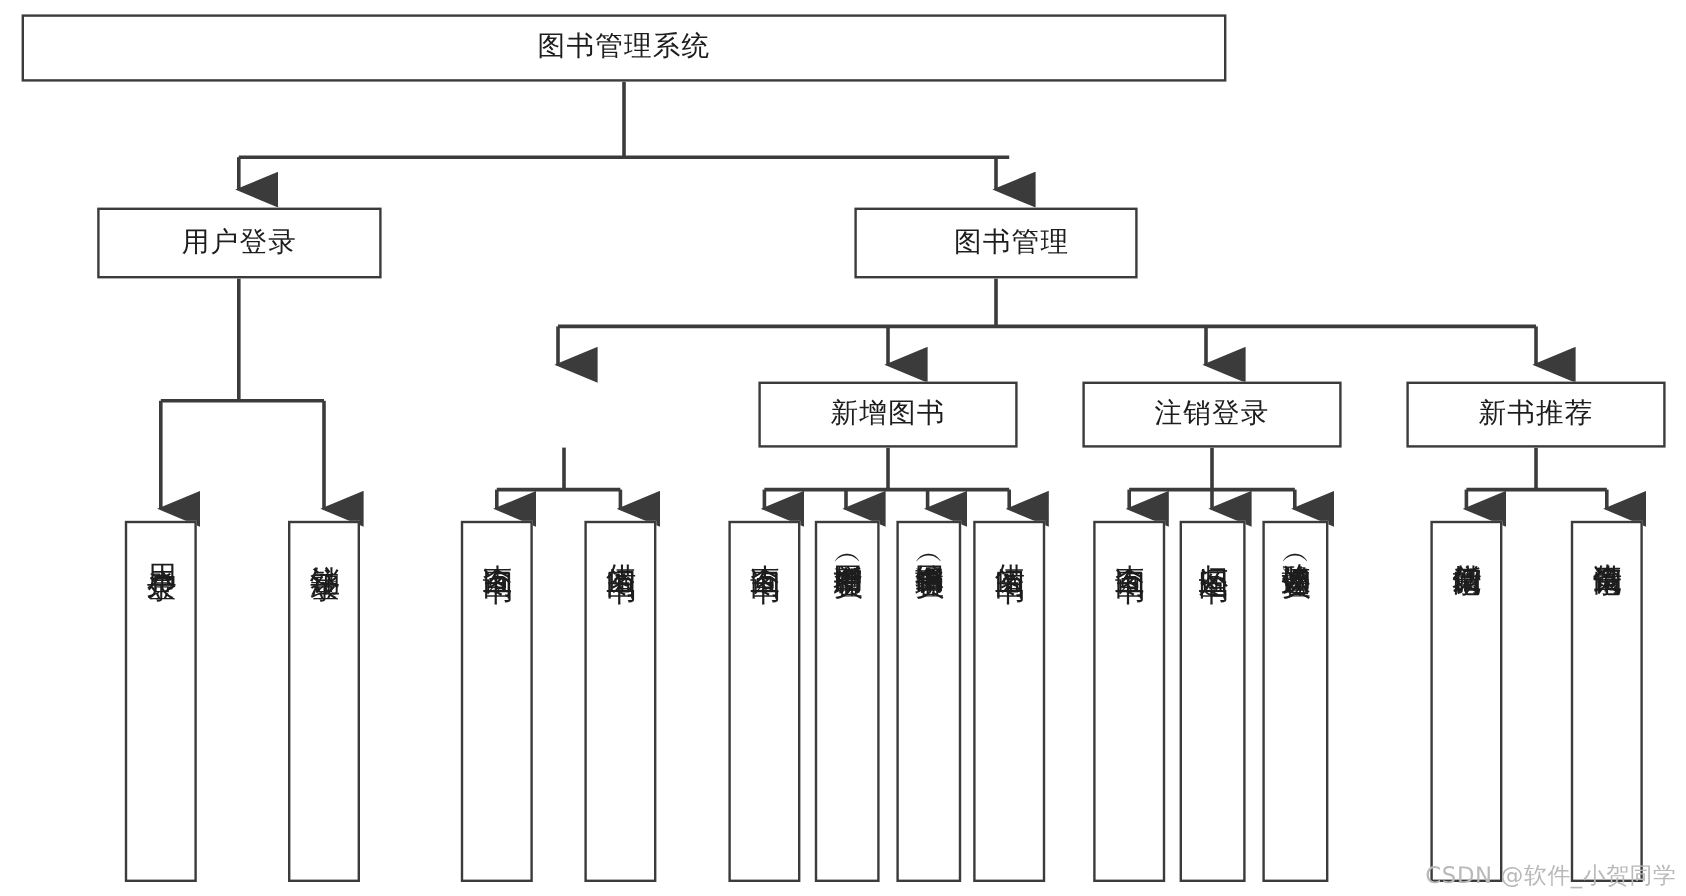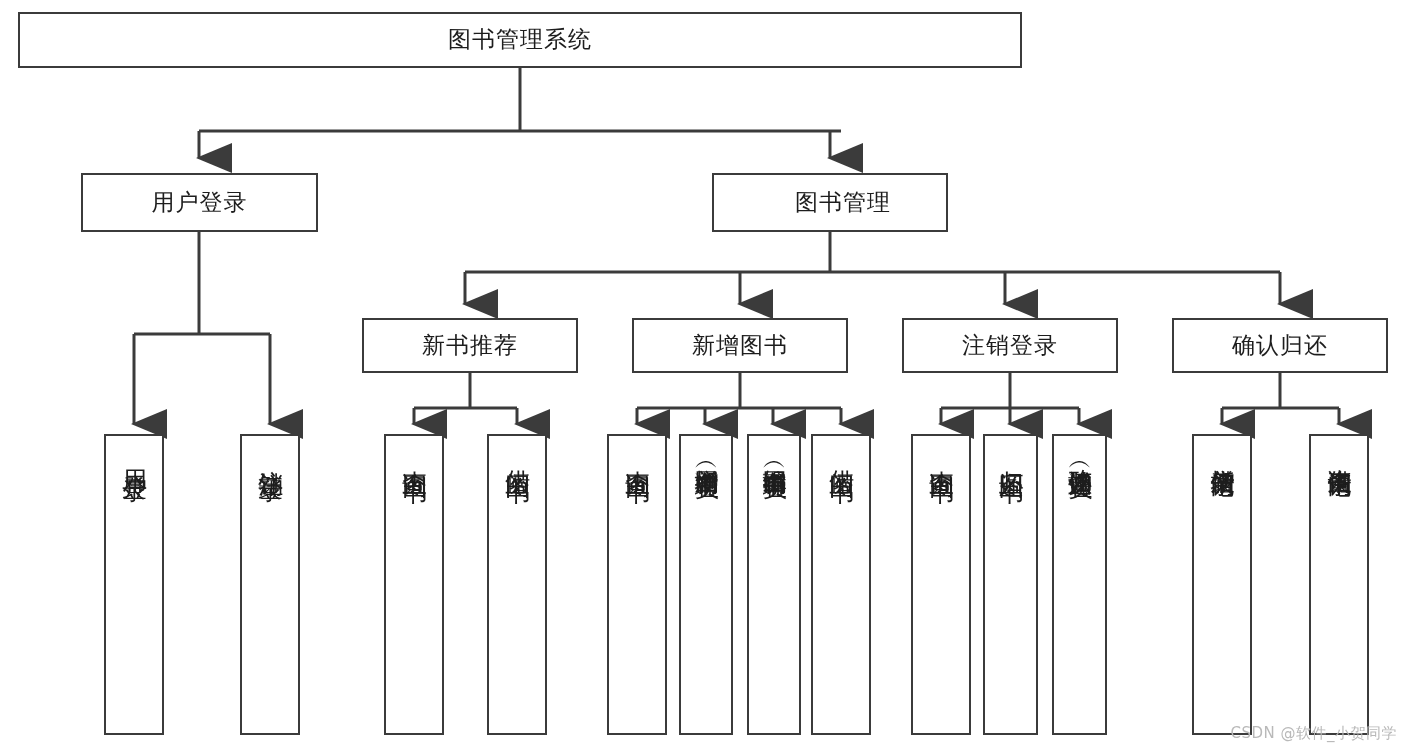--- a/index.html
+++ b/index.html
@@ -66,21 +66,21 @@
     white-space: nowrap;
   }
   .node.vert.tight .label {
     font-size: 24px;
     letter-spacing: 1px;
   }
   .watermark {
     position: absolute;
     right: 8px;
     bottom: 4px;
-    font-size: 15px;
+    font-size: 19px;
     color: #b9b9b9;
     letter-spacing: 0.5px;
     white-space: nowrap;
     z-index: 5;
     font-family: "DejaVu Sans", "Liberation Sans", sans-serif;
   }
 </style>
 </head>
 <body>
 
@@ -142,34 +142,31 @@
   </div>
 
   <div class="node horiz" style="left:81px; top:173px; width:237px; height:59px;">
     <span class="label">用户登录</span>
   </div>
 
   <div class="node horiz" style="left:712px; top:173px; width:236px; height:59px;padding-left:26px;">
     <span class="label">图书管理</span>
   </div>
 
-  <div class="node horiz" style="left:362px; top:318px; width:216px; height:55px;">
-    <span class="label">新书推荐</span>
-  </div>
 
   <div class="node horiz" style="left:632px; top:318px; width:216px; height:55px;">
     <span class="label">新增图书</span>
   </div>
 
   <div class="node horiz" style="left:902px; top:318px; width:216px; height:55px;">
     <span class="label">注销登录</span>
   </div>
 
   <div class="node horiz" style="left:1172px; top:318px; width:216px; height:55px;">
-    <span class="label">确认归还</span>
+    <span class="label">新书推荐</span>
   </div>
 
   <div class="node vert" style="left:104px; top:434px; width:60px; height:301px;">
     <span class="label">用户登录</span>
   </div>
 
   <div class="node vert" style="left:240px; top:434px; width:60px; height:301px;">
     <span class="label">注销登录</span>
   </div>
 

